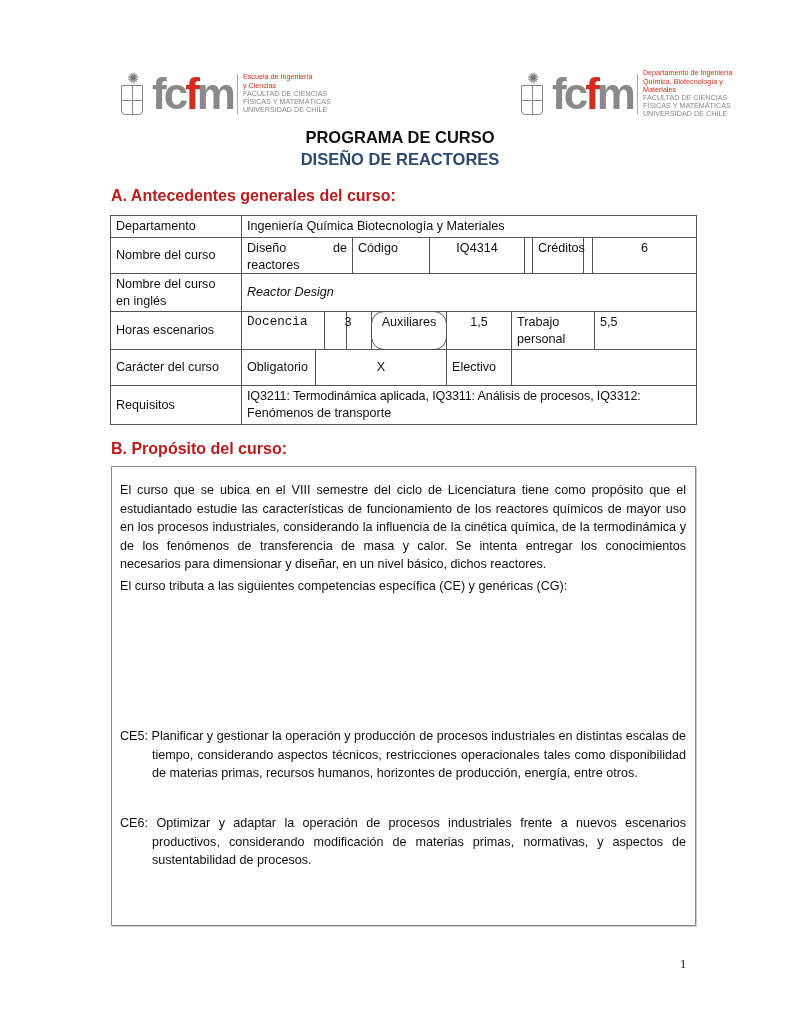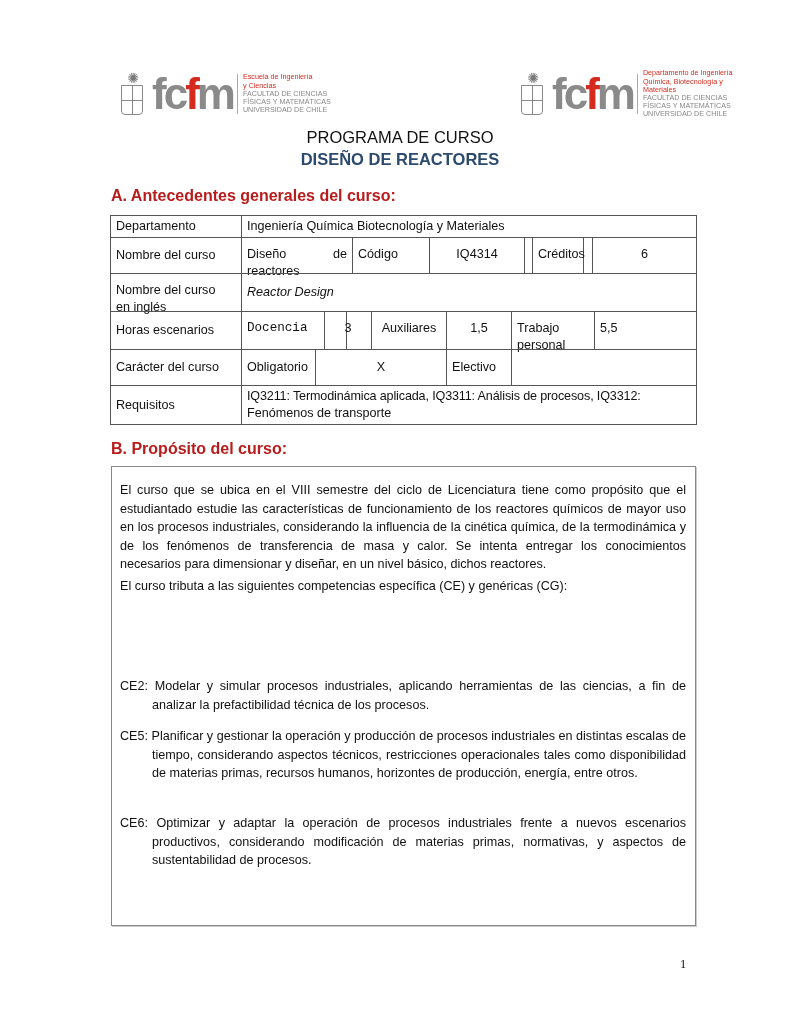--- a/index.html
+++ b/index.html
@@ -14,26 +14,26 @@
                    background:
                      linear-gradient(#888,#888) 50% 0/1px 100% no-repeat,
                      linear-gradient(#888,#888) 0 50%/100% 1px no-repeat; }
   .fcfm { font-family:"Liberation Sans", sans-serif; font-weight:bold; font-size:44px; letter-spacing:-3px; color:#8a8a8a; line-height:44px; margin-left:6px; }
   .fcfm .f2 { color:#d52b1e; }
   .vbar { width:1px; height:40px; background:#aaa; margin:0 5px 0 4px; }
   .logo-text { font-size:7.2px; line-height:8.2px; color:#888; }
   .logo-text .red { color:#d52b1e; }
 
   
-  .title1 { position:absolute; top:128px; left:0; width:800px; text-align:center; font-weight:normal; font-size:16.5px; color:#111; }
+  .title1 { position:absolute; top:128px; left:0; width:800px; text-align:center; font-weight:bold; font-size:16.5px; color:#111; }
   .title2 { position:absolute; top:150px; left:0; width:800px; text-align:center; font-weight:bold; font-size:16.5px; color:#2c4a6e; }
   .section-h { position:absolute; left:111px; font-weight:bold; font-size:16px; color:#b91c1c; }
 
   
-  .cell { position:absolute; box-sizing:border-box; border:1px solid #555; font-size:12.6px; line-height:17px; padding:8px 5px; color:#111; }
+  .cell { position:absolute; box-sizing:border-box; border:1px solid #555; font-size:12.6px; line-height:17px; padding:2px 5px; color:#111; }
   .vc { display:flex; align-items:center; }
   .center { text-align:center; justify-content:center; }
   .italic { font-style:italic; }
 
   
   .purpose { position:absolute; left:111px; top:466px; width:585px; height:460px; box-sizing:border-box; border:1px solid #888; overflow:hidden;
              box-shadow: 1px 1px 0 #ccc; }
   .ptext { position:absolute; left:8px; right:9px; font-size:12.6px; line-height:18.6px; text-align:justify; color:#111; }
   .ce { position:absolute; left:8px; right:9px; font-size:12.6px; line-height:18.6px; text-align:justify; color:#111; padding-left:32px; text-indent:-32px; }
 
@@ -102,21 +102,21 @@
     <div style="display:flex; justify-content:space-between;">
         <span>Nombre del curso</span>
       </div>
     <div>en inglés</div>
   </div>
   <div class="cell vc italic" style="left:241px; top:273px; width:456px; height:39px;">Reactor Design</div>
 
   <div class="cell vc" style="left:110px; top:311px; width:132px; height:39px;">Horas escenarios</div>
   <div class="cell" style="left:241px; top:311px; width:106px; height:39px;font-family:Liberation Mono, monospace;">Docencia</div>
   <div class="cell center" style="left:324px; top:311px; width:48px; height:39px;">3</div>
-  <div class="cell center" style="left:371px; top:311px; width:76px; height:39px;">Auxiliares</div>
+  <div class="cell center" style="left:371px; top:311px; width:76px; height:39px;border-radius:13px;">Auxiliares</div>
   <div class="cell center" style="left:446px; top:311px; width:66px; height:39px;">1,5</div>
   <div class="cell" style="left:511px; top:311px; width:84px; height:39px;">
     <div>Trabajo</div>
     <div>personal</div>
   </div>
   <div class="cell" style="left:594px; top:311px; width:103px; height:39px;">5,5</div>
 
   <div class="cell vc" style="left:110px; top:349px; width:132px; height:37px;">Carácter del curso</div>
   <div class="cell vc" style="left:241px; top:349px; width:75px; height:37px;">Obligatorio</div>
   <div class="cell vc center" style="left:315px; top:349px; width:132px; height:37px;">X</div>
@@ -129,18 +129,17 @@
     <div>Fenómenos de transporte</div>
   </div>
 </div>
 
 <div class="section-h" style="top:440px;">B. Propósito del curso:</div>
 
 <div class="purpose">
   <div class="ptext" style="top:14px;">El curso que se ubica en el VIII semestre del ciclo de Licenciatura tiene como propósito que el estudiantado estudie las características de funcionamiento de los reactores químicos de mayor uso en los procesos industriales, considerando la influencia de la cinética química, de la termodinámica y de los fenómenos de transferencia de masa y calor. Se intenta entregar los conocimientos necesarios para dimensionar y diseñar, en un nivel básico, dichos reactores.</div>
   <div class="ptext" style="top:110px;">El curso tributa a las siguientes competencias específica (CE) y genéricas (CG):</div>
 
-  <div class="ce" style="top:210px;"><span>CE2:</span>&nbsp;<span>Modelar y simular procesos industriales, aplicando herramientas de las ciencias, a fin de analizar la prefactibilidad técnica de los procesos.</span></div>
   <div class="ce" style="top:260px;"><span>CE5:</span>&nbsp;<span>Planificar y gestionar la operación y producción de procesos industriales en distintas escalas de tiempo, considerando aspectos técnicos, restricciones operacionales tales como disponibilidad de materias primas, recursos humanos, horizontes de producción, energía, entre otros.</span></div>
   <div class="ce" style="top:347px;"><span>CE6:</span>&nbsp;<span>Optimizar y adaptar la operación de procesos industriales frente a nuevos escenarios productivos, considerando modificación de materias primas, normativas, y aspectos de sustentabilidad de procesos.</span></div>
 </div>
 
 <div class="pagenum">1</div>
 
 </body></html>

